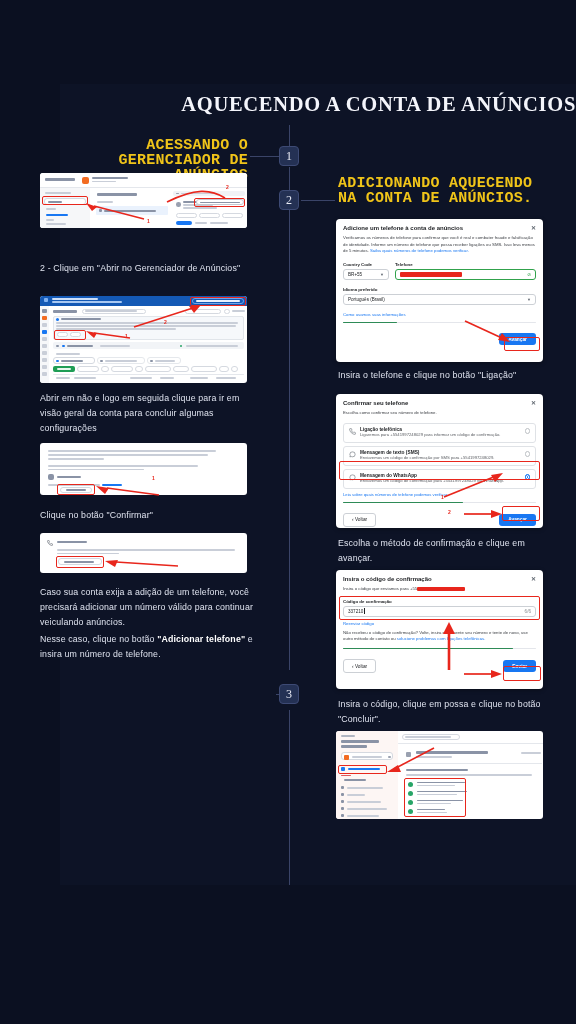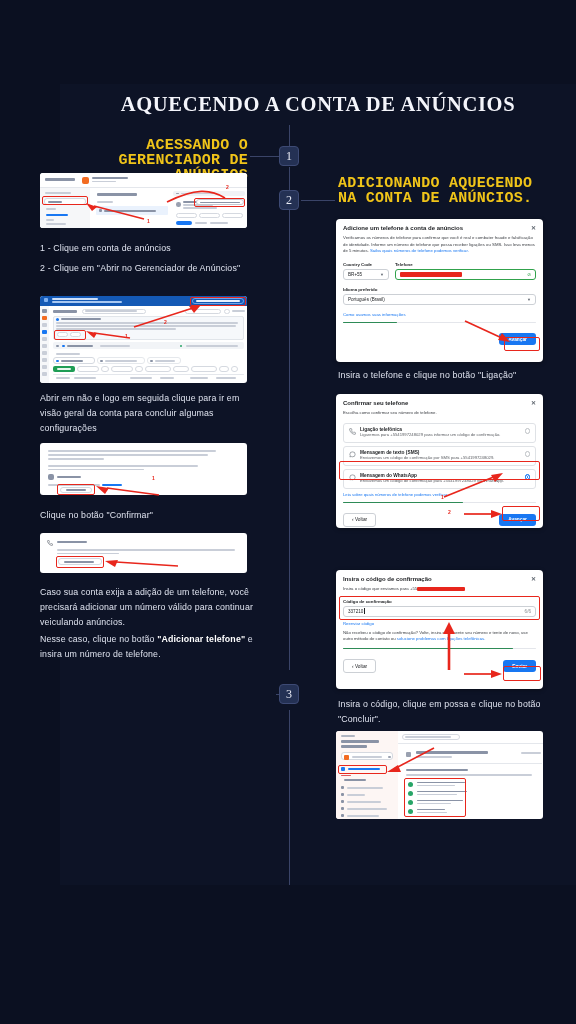--- a/index.html
+++ b/index.html
@@ -11,21 +11,21 @@
   }
   #page { position: relative; width: 576px; height: 1024px; background: #0b1021; }
   #panel {
     position: absolute; left: 60px; top: 84px; width: 516px; height: 801px;
     background: #0d1326;
   }
 
   
   .title {
     position: absolute; left: 60px; top: 86px; width: 516px;
-    text-align: center;
+    text-align: right;
     font-family: "Liberation Serif", serif;
     font-weight: bold; font-size: 20.5px; letter-spacing: .7px;
     color: #f4f5fb;
     padding-top: 7px;
   }
 
   
   .tl-line {
     position: absolute; left: 289px; width: 1px; background: #3a4468;
   }
@@ -189,21 +189,20 @@
   <svg class="arrow" style="left:165px;top:186px;" width="62" height="18">
     <path d="M60,12 C46,3 30,2 2,16" stroke="#e8261c" stroke-width="1.6" fill="none"></path>
   </svg>
   <svg class="arrow" style="left:84px;top:202px;" width="62" height="20">
     <line x1="60" y1="17" x2="10" y2="4" stroke="#e8261c" stroke-width="1.5"></line>
     <polygon points="2,1 13,5 8,9" fill="#e8261c"></polygon>
   </svg>
   <div class="num" style="left:147px;top:218px;">1</div>
   <div class="num" style="left:226px;top:184px;">2</div>
 
-  <div class="copy" style="left:40px;top:241px;width:215px;">1 - Clique em conta de anúncios</div>
   <div class="copy" style="left:40px;top:261px;width:215px;">2 - Clique em "Abrir no Gerenciador de Anúncios"</div>
 
   <div class="shot" style="left:40px;top:296px;width:207px;height:87px;">
     <div class="fbtop dark" style="height:10px;"></div>
     <div class="bar" style="left:4px;top:2px;width:4px;height:4px;background:#7fb0f0;border-radius:1px;"></div>
     <div class="bar" style="left:12px;top:2px;width:46px;height:1.6px;background:#cfe0f8;"></div>
     <div class="bar" style="left:12px;top:5.2px;width:70px;height:1.6px;background:#a8c8f2;"></div>
     <div class="chip" style="left:152px;top:2px;width:52px;height:6px;border-color:#6fa4e8;background:#1459b5;"></div>
     <div class="bar" style="left:156px;top:4.2px;width:44px;height:1.6px;background:#e8f0fd;"></div>
 
@@ -439,20 +438,21 @@
     <line x1="4" y1="27" x2="56" y2="6" stroke="#e8261c" stroke-width="1.7"></line>
     <polygon points="63,3 51,5 55,12" fill="#e8261c"></polygon>
   </svg>
   <svg class="arrow" style="left:462px;top:508px;" width="44" height="12">
     <line x1="2" y1="6" x2="32" y2="6" stroke="#e8261c" stroke-width="1.7"></line>
     <polygon points="40,6 29,2 29,10" fill="#e8261c"></polygon>
   </svg>
   <div class="num" style="left:441px;top:494px;">1</div>
   <div class="num" style="left:448px;top:509px;">2</div>
 
+  <div class="copy" style="left:338px;top:536px;width:205px;">Escolha o método de confirmação e clique em avançar.</div>
 
   <div class="dlg" style="left:336px;top:570px;width:207px;height:119px;">
     <div class="dlg-hd">
       <span>Insira o código de confirmação</span>
       <span class="dlg-x">✕</span>
     </div>
     <div class="dlg-bd">
       <p style="margin-bottom:6px;">
         <span>Insira o código que enviamos para +55</span><span class="redact" style="width:48px;vertical-align:-1px;"></span>
       </p>

